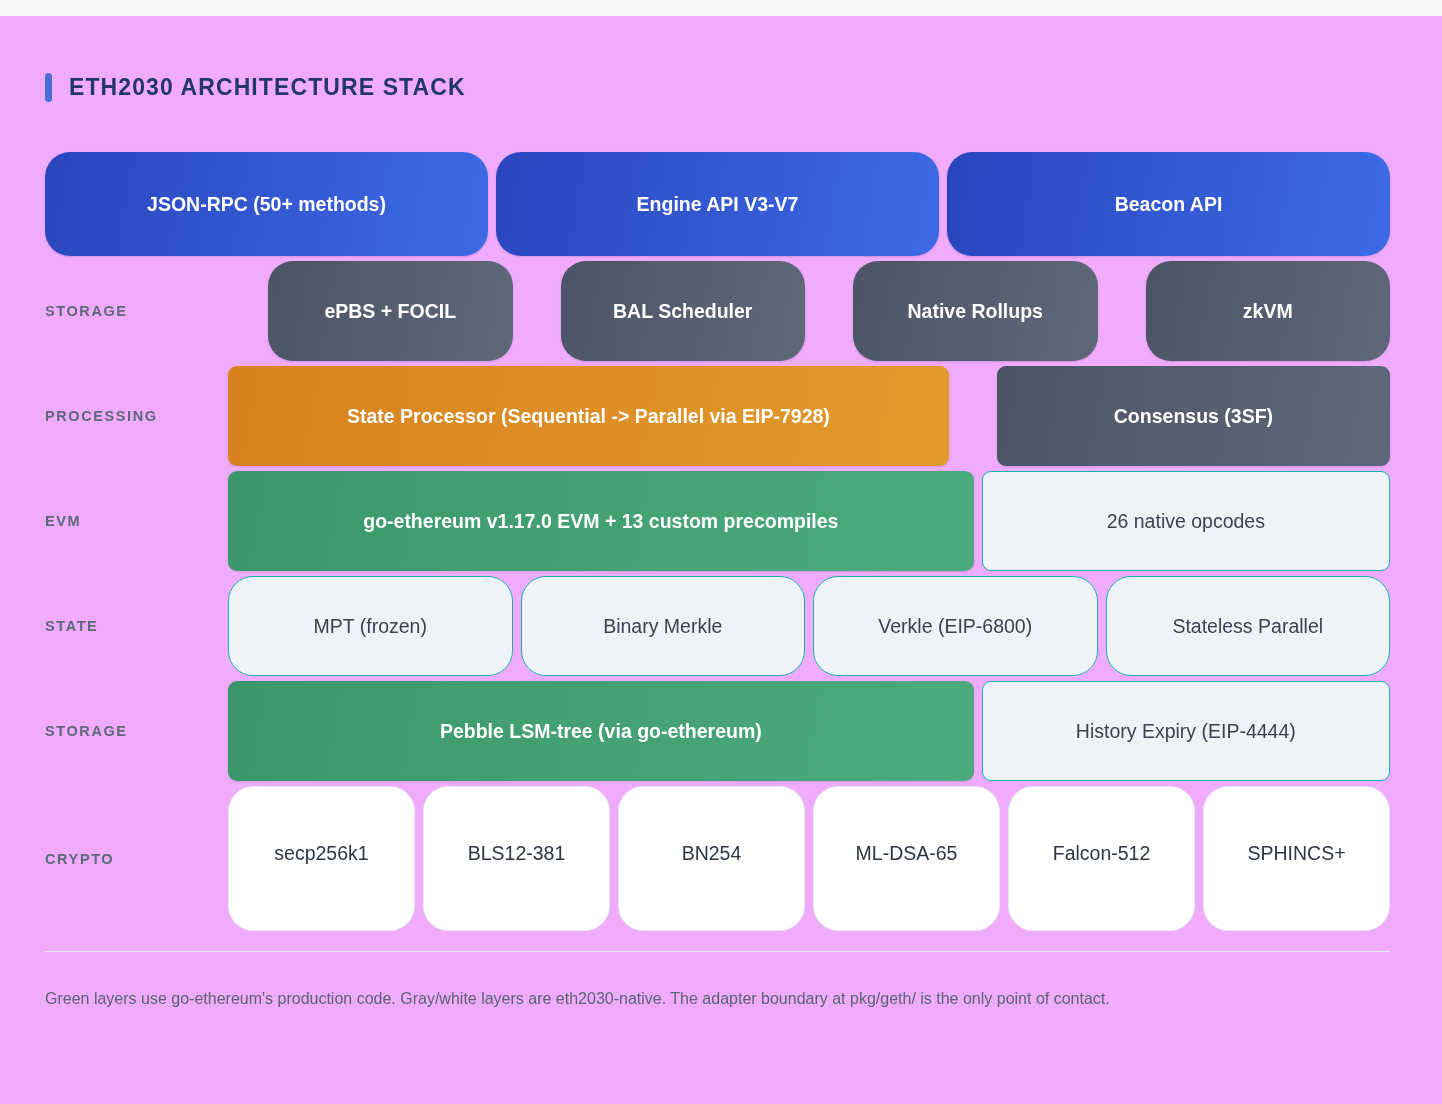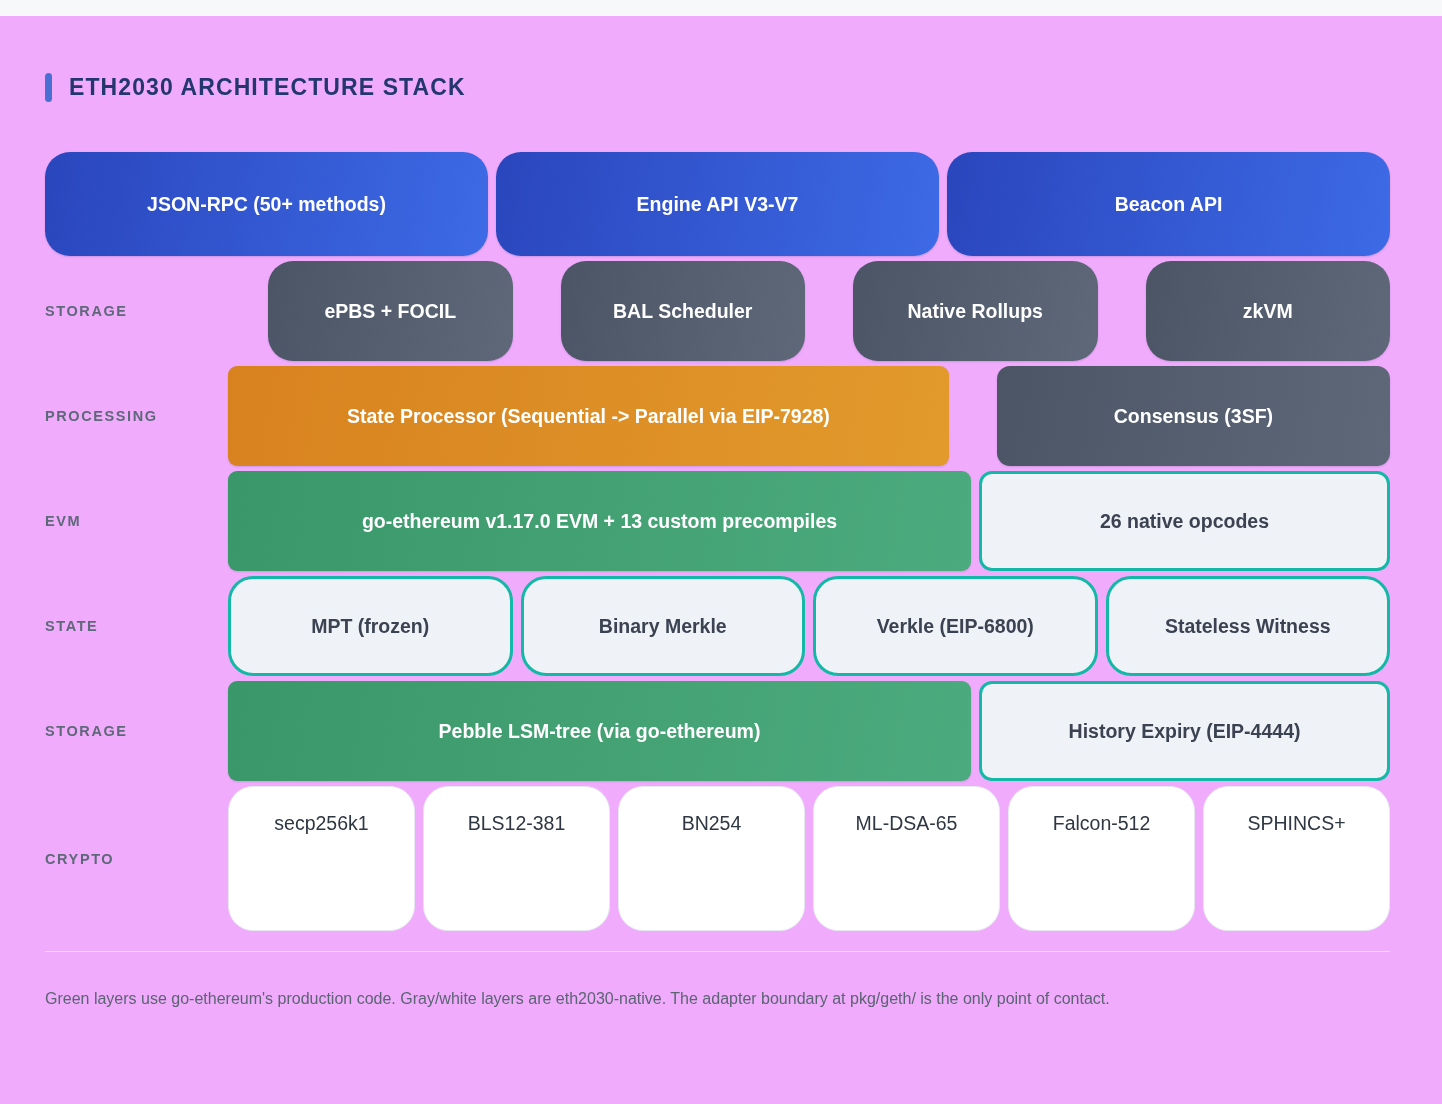--- a/index.html
+++ b/index.html
@@ -105,46 +105,46 @@
     box-shadow: 0 1px 2px rgba(30,45,90,0.14);
   }
   .v-green {
     background: linear-gradient(100deg, #3a9769 0%, #4cab7e 100%);
     color: #ffffff;
     font-weight: bold;
     box-shadow: 0 1px 2px rgba(30,45,90,0.14);
   }
   .v-light {
     background: #eff2f7;
-    border: 3px solid #14b8a6;
+    border: 1px solid #14b8a6;
     color: #3b4352;
-    font-weight: bold;
+    font-weight: normal;
   }
   .v-white {
     background: #ffffff;
     border: 1px solid #e6e9ef;
     color: #2f3742;
     font-weight: normal;
   }
   
   .h-api    { height: 104px; }
   .h-proto  { height: 100px; }
   .h-proc   { height: 100px; }
   .h-evm    { height: 100px; }
   .h-state  { height: 100px; }
   .h-store  { height: 100px; }
   .h-crypto { height: 145px; }
   .h-crypto .block {
     align-items: flex-start;
-    padding-top: 22px;
+    padding-top: 52px;
   }
   
   .f1 { flex: 1 1 0; border-radius: 25px; }
   .f-wide  { flex: 6.48 1 0; text-align: center; }
-  .f-narrow{ flex: 3.45 1 0; border-radius: 13px; }
+  .f-narrow{ flex: 3.45 1 0; }
 
   
   .divider {
     position: absolute;
     left: 45px;
     top: 935px;
     width: 1345px;
     height: 1px;
     background: #e4e8ee;
   }
@@ -198,21 +198,21 @@
           <div class="block v-green f-wide">go-ethereum v1.17.0 EVM + 13 custom precompiles</div>
           <div class="block v-light f-narrow">26 native opcodes</div>
         </div>
       </div>
       <div class="row h-state">
         <div class="row-label">STATE</div>
         <div class="blocks">
           <div class="block v-light f1">MPT (frozen)</div>
           <div class="block v-light f1">Binary Merkle</div>
           <div class="block v-light f1">Verkle (EIP-6800)</div>
-          <div class="block v-light f1">Stateless Witness</div>
+          <div class="block v-light f1">Stateless Parallel</div>
         </div>
       </div>
       <div class="row h-store">
         <div class="row-label">STORAGE</div>
         <div class="blocks">
           <div class="block v-green f-wide">Pebble LSM-tree (via go-ethereum)</div>
           <div class="block v-light f-narrow">History Expiry (EIP-4444)</div>
         </div>
       </div>
       <div class="row h-crypto">

